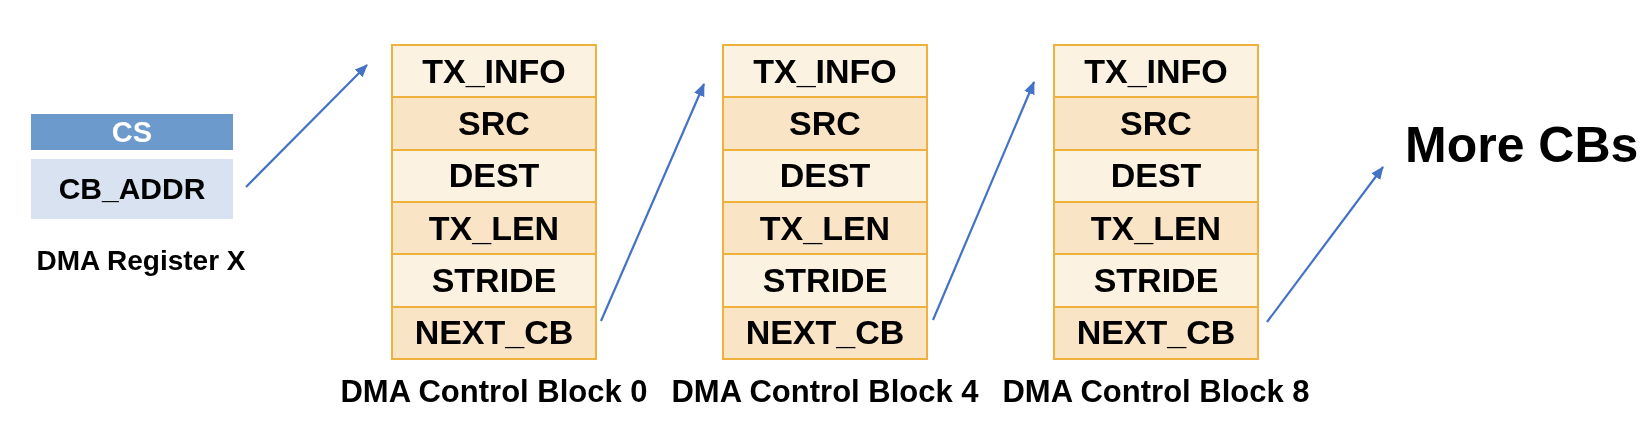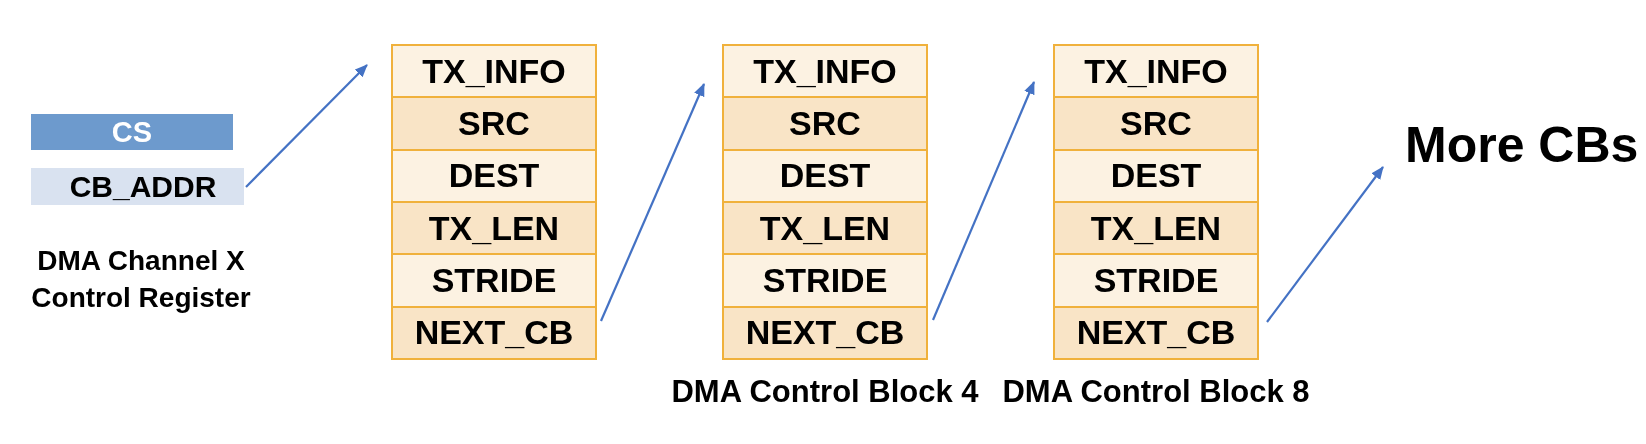--- a/index.html
+++ b/index.html
@@ -44,26 +44,25 @@
     justify-content: center;
   }
   .reg-cs {
     top: 114px;
     height: 36px;
     background: var(--cs-fill, #6D9ACD);
     color: #ffffff;
     font-size: 29px;
   }
   .reg-cb {
-    top: 168px;
-    height: 37px;
+    top: 159px;
+    height: 60px;
     background: var(--cb-addr-fill, #D9E2F0);
     color: #000000;
     font-size: 30px;
-    padding-left: 11px;
   }
   .reg-caption {
     position: absolute;
     left: 1px;
     top: 242px;
     width: 280px;
     text-align: center;
     font-size: 28px;
     line-height: 37px;
   }
@@ -126,31 +125,31 @@
     </defs>
     <line class="arrow-line" x1="246" y1="187" x2="367" y2="65" marker-end="url(#ah)"></line>
     <line class="arrow-line" x1="601" y1="321" x2="704" y2="84" marker-end="url(#ah)"></line>
     <line class="arrow-line" x1="933" y1="320" x2="1034" y2="82" marker-end="url(#ah)"></line>
     <line class="arrow-line" x1="1267" y1="322" x2="1383" y2="167" marker-end="url(#ah)"></line>
   </svg>
 
   <div class="reg-cell reg-cs">CS</div>
   <div class="reg-cell reg-cb">CB_ADDR</div>
   <div class="reg-caption">
-    <div>DMA Channel X</div>
-    <div>Control Register</div>
+    <div>DMA Register X</div>
   </div>
 
   <div class="block block-0">
     <div class="block-row">TX_INFO</div>
     <div class="block-row">SRC</div>
     <div class="block-row">DEST</div>
     <div class="block-row">TX_LEN</div>
     <div class="block-row">STRIDE</div>
     <div class="block-row">NEXT_CB</div>
+    <div class="block-caption">DMA Control Block 0</div>
   </div>
 
   <div class="block block-1">
     <div class="block-row">TX_INFO</div>
     <div class="block-row">SRC</div>
     <div class="block-row">DEST</div>
     <div class="block-row">TX_LEN</div>
     <div class="block-row">STRIDE</div>
     <div class="block-row">NEXT_CB</div>
     <div class="block-caption">DMA Control Block 4</div>

